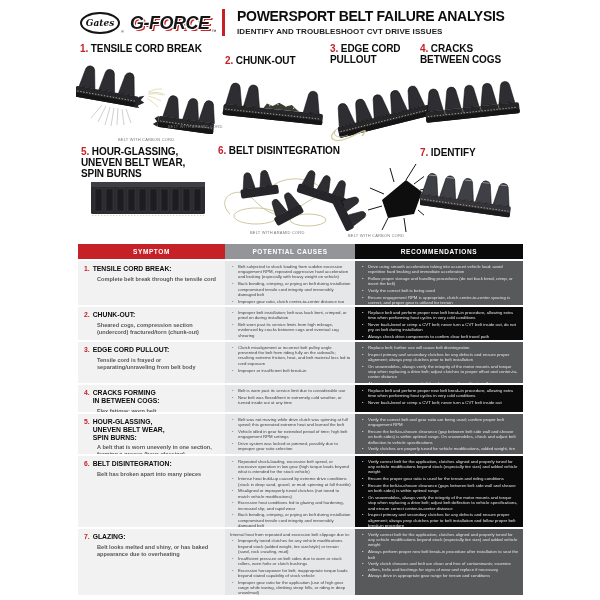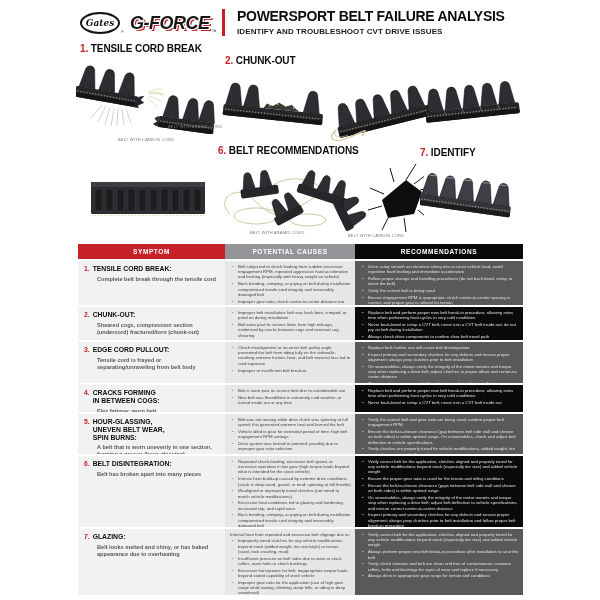--- a/index.html
+++ b/index.html
@@ -144,20 +144,22 @@
             <circle cx="46" cy="19" r="0.7"></circle>
             <circle cx="54" cy="17" r="0.7"></circle>
             <circle cx="62" cy="18" r="0.7"></circle>
             <circle cx="70" cy="19" r="0.7"></circle>
           </g>
       </g>
     </svg>
   </div>
 
   <div class="fitem" style="left:330px;top:44px;width:100px;height:100px">
+    <div class="ftitle"><span class="fnum">3.</span> <span style="white-space:pre-line">EDGE CORD
+PULLOUT</span></div>
     <svg class="fimg" style="left:-4px;top:20px" width="104" height="80" viewBox="0 0 104 80">
       <defs>
           <path id="tC" d="M0 22 L3.5 3.5 Q4.5 0 8 0 Q11.5 0 12.5 3.5 L16 22 Z"></path>
         </defs>
       <g transform="translate(6,42) rotate(-14)">
         <rect x="0" y="22" width="94" height="11" rx="2" fill="#26262a"></rect>
         <rect x="0" y="28.5" width="94" height="4.5" rx="1.5" fill="#151517"></rect>
         <line x1="2" y1="27" x2="92" y2="27" stroke="#cfc79b" stroke-width="0.7" stroke-dasharray="1.4 1.6"></line>
         <g fill="#2d2d32" stroke="#0b0b0c" stroke-width="0.5">
           <use href="#tC" x="2"></use>
@@ -166,20 +168,22 @@
             <use href="#tC" x="56"></use>
             <use href="#tC" x="74"></use>
         </g>
       </g>
       <path d="M10 66 C 0 74, 8 80, 22 74 S 44 62, 36 72" fill="none" stroke="#d3cb9b" stroke-width="1.3"></path>
       <path d="M12 64 C 4 70, 10 76, 22 71" fill="none" stroke="#bdb488" stroke-width="0.7"></path>
     </svg>
   </div>
 
   <div class="fitem" style="left:420px;top:44px;width:103px;height:100px">
+    <div class="ftitle"><span class="fnum">4.</span> <span style="white-space:pre-line">CRACKS
+BETWEEN COGS</span></div>
     <svg class="fimg" style="left:0px;top:22px" width="100" height="72" viewBox="0 0 100 72">
       <defs>
           <path id="tD" d="M0 22 L3.5 3.5 Q4.5 0 8 0 Q11.5 0 12.5 3.5 L16 22 Z"></path>
         </defs>
       <g transform="translate(3,24) rotate(-6)">
         <rect x="0" y="22" width="94" height="11" rx="2" fill="#26262a"></rect>
         <rect x="0" y="28.5" width="94" height="4.5" rx="1.5" fill="#151517"></rect>
         <line x1="2" y1="27" x2="92" y2="27" stroke="#cfc79b" stroke-width="0.7" stroke-dasharray="1.4 1.6"></line>
         <g fill="#2d2d32" stroke="#0b0b0c" stroke-width="0.5">
           <use href="#tD" x="2"></use>
@@ -192,41 +196,44 @@
           <path d="M19 22 l0.8 5"></path>
             <path d="M37 22 l0.8 5"></path>
             <path d="M55 22 l0.8 5"></path>
             <path d="M73 22 l0.8 5"></path>
         </g>
       </g>
     </svg>
   </div>
 
   <div class="fitem" style="left:81px;top:147px;width:135px;height:90px">
+    <div class="ftitle"><span class="fnum">5.</span> <span style="white-space:pre-line">HOUR-GLASSING,
+UNEVEN BELT WEAR,
+SPIN BURNS</span></div>
     <svg class="fimg" style="left:8px;top:31px" width="120" height="42" viewBox="0 0 120 42">
       <rect x="2" y="4" width="114" height="32" rx="1.5" fill="#2c2c30"></rect>
       <rect x="2" y="4" width="114" height="5" fill="#3e3e44"></rect>
       <g fill="#1d1d20" stroke="#45454b" stroke-width="0.4">
         <rect x="6" y="11" width="7" height="22"></rect>
           <rect x="17" y="11" width="7" height="22"></rect>
         <rect x="28" y="11" width="7" height="22"></rect>
           <rect x="39" y="11" width="7" height="22"></rect>
         <rect x="50" y="11" width="7" height="22"></rect>
           <rect x="61" y="11" width="7" height="22"></rect>
         <rect x="72" y="11" width="7" height="22"></rect>
           <rect x="83" y="11" width="7" height="22"></rect>
         <rect x="94" y="11" width="7" height="22"></rect>
           <rect x="105" y="11" width="7" height="22"></rect>
       </g>
       <line x1="3" y1="37.5" x2="115" y2="37.5" stroke="#cfc79b" stroke-width="0.7" stroke-dasharray="1.4 1.6"></line>
     </svg>
   </div>
 
   <div class="fitem" style="left:218px;top:146px;width:205px;height:95px">
-    <div class="ftitle"><span class="fnum">6.</span> <span>BELT RECOMMENDATIONS</span></div>
+    <div class="ftitle"><span class="fnum">6.</span> <span>BELT DISINTEGRATION</span></div>
     <svg class="fimg" style="left:-6px;top:10px" width="212" height="76" viewBox="0 0 212 76">
       <defs>
           <path id="tE" d="M0 16 L2.6 2.6 Q3.4 0 6 0 Q8.6 0 9.4 2.6 L12 16 Z"></path>
         </defs>
       <g fill="none" stroke="#c9c193" stroke-width="0.9">
         <path d="M18 58 C 2 42, 26 28, 40 42 S 66 66, 86 52 S 118 32, 132 48"></path>
         <ellipse cx="44" cy="60" rx="22" ry="8"></ellipse>
         <ellipse cx="96" cy="64" rx="18" ry="6"></ellipse>
         <path d="M60 30 C 76 18, 104 22, 112 36"></path>
       </g>

